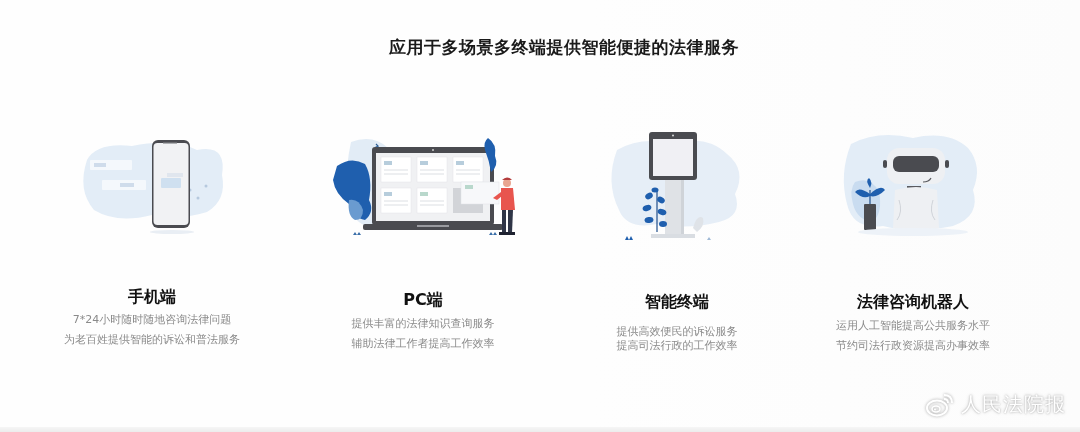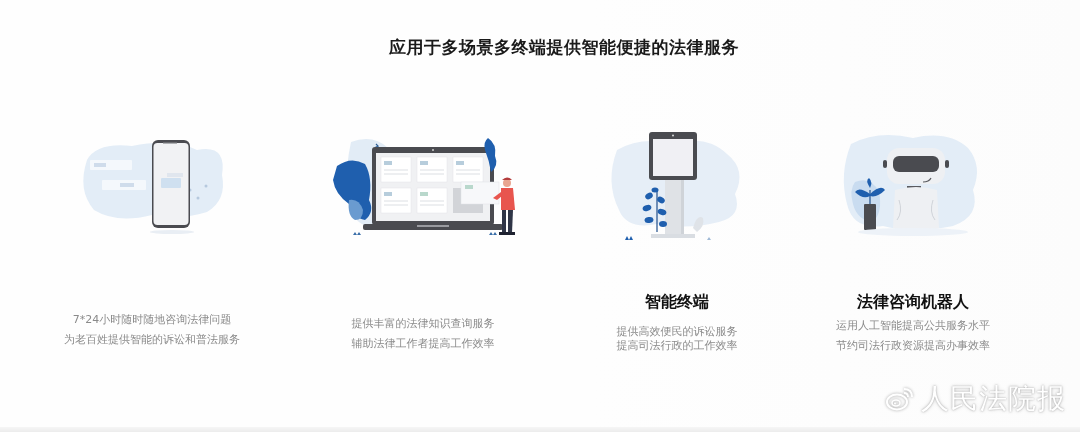--- a/index.html
+++ b/index.html
@@ -32,21 +32,21 @@
       position: absolute; left: 0; width: 260px; text-align: center;
       font-size: 16px; font-weight: bold; color: #111;
     }
     .col .desc {
       position: absolute; left: 0; width: 260px; text-align: center;
       font-size: 11px; color: #8a8a8a; line-height: 20px;
     }
     .watermark {
       position: absolute; right: 14px; bottom: 14px;
       display: flex; align-items: center; gap: 6px;
-      color: #ffffff; font-size: 28px; letter-spacing: 1px;
+      color: #ffffff; font-size: 20px; letter-spacing: 1px;
       text-shadow: 0 0 2px rgba(0,0,0,0.35), 0 0 4px rgba(0,0,0,0.15);
     }
     .watermark svg { filter: drop-shadow(0 0 1.5px rgba(0,0,0,0.35)); }
   </style>
 </head>
 <body>
 
 <div class="page">
 
   <h1 class="headline">应用于多场景多终端提供智能便捷的法律服务</h1>
@@ -63,20 +63,21 @@
       <circle cx="162" cy="84" r="1.5" fill="#b6c9de"></circle>
       <circle cx="184" cy="66" r="1.5" fill="#b6c9de"></circle>
       <circle cx="158" cy="74" r="1.2" fill="#c3d3e4"></circle>
       <rect x="130" y="20" width="38" height="88" rx="6" fill="#4a4b50"></rect>
       <rect x="131.5" y="23" width="35" height="82" rx="4" fill="#f1f2f4"></rect>
       <rect x="141" y="22" width="14" height="1.5" fill="#6b6c70"></rect>
       <rect x="139" y="58" width="20" height="10" rx="1" fill="#cfe0f0"></rect>
       <rect x="145" y="53" width="16" height="4" fill="#e0e6ee"></rect>
       <ellipse cx="150" cy="112" rx="22" ry="2" fill="#e9eef4"></ellipse>
     </svg>
+    <div class="title" style="top:167px;">手机端</div>
     <div class="desc" style="top:190px;">7*24小时随时随地咨询法律问题</div>
     <div class="desc" style="top:210px;">为老百姓提供智能的诉讼和普法服务</div>
   </div>
 
   <div class="col" style="left:293px;">
     <svg class="illus" viewBox="0 0 260 135">
       <path d="M58 22 Q80 14 95 28 L95 105 Q70 112 60 95 Q48 70 58 22 Z" fill="#e2ecf6"></path>
       <path d="M44 46 Q58 36 72 44 Q80 58 76 80 Q82 92 72 100 Q60 98 56 84 Q42 74 40 60 Z" fill="#1f5fae"></path>
       <path d="M56 80 Q66 78 70 90 Q70 100 62 100 Q54 96 56 80 Z" fill="#6a9bd0"></path>
       <path d="M83 24 L85 26 L82 30 L86 31 L83 36 L87 37 L84 42 L88 43 L85 48" stroke="#2d5d92" stroke-width="1.2" fill="none"></path>
@@ -122,20 +123,21 @@
       <path d="M209 60 Q214 55 219 60 Z" fill="#b43d3d"></path>
       <path d="M208 68 L220 68 L222 90 L208 90 Z" fill="#e8554e"></path>
       <path d="M208 72 L200 78 L204 80 L209 76 Z" fill="#e8554e"></path>
       <path d="M209 90 L213 90 L213 113 L209 113 Z" fill="#2f3547"></path>
       <path d="M215 90 L220 90 L219 113 L215 113 Z" fill="#2f3547"></path>
       <rect x="206" y="112" width="8" height="3" fill="#1e2230"></rect>
       <rect x="214" y="112" width="8" height="3" fill="#1e2230"></rect>
       <path d="M60 115 l2 -3 l2 3 l2 -3 l2 3 Z" fill="#3a6ea8"></path>
       <path d="M196 115 l2 -3 l2 3 l2 -3 l2 3 Z" fill="#3a6ea8"></path>
     </svg>
+    <div class="title" style="top:170px;">PC端</div>
     <div class="desc" style="top:214px;">辅助法律工作者提高工作效率</div>
     <div class="desc" style="top:194px;">提供丰富的法律知识查询服务</div>
   </div>
 
   <div class="col" style="left:547px;">
     <svg class="illus" viewBox="0 0 260 135">
       <path d="M70 30 Q95 16 125 24 Q160 14 180 34 Q200 50 188 74 Q196 96 172 102 Q140 110 110 104 Q80 110 72 90 Q58 62 70 30 Z" fill="#e6eef7"></path>
       <rect x="102" y="12" width="48" height="48" rx="3" fill="#4a4b50"></rect>
       <rect x="106" y="19" width="40" height="37" fill="#f0f0f4"></rect>
       <circle cx="126" cy="15.5" r="1" fill="#ddd"></circle>

